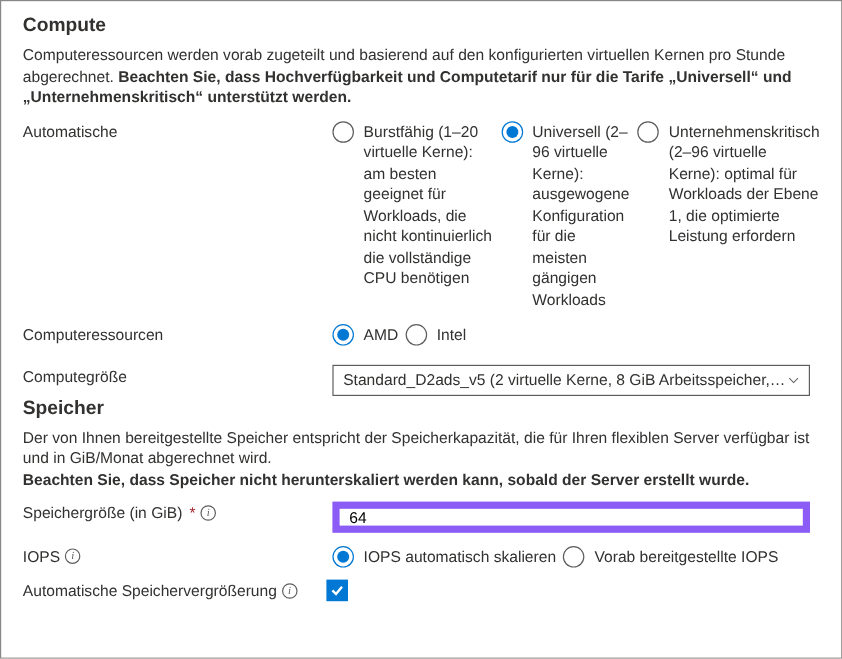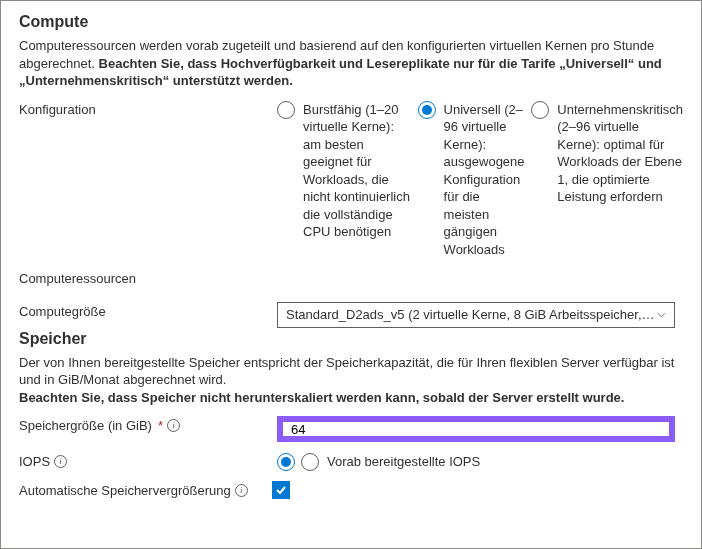--- a/index.html
+++ b/index.html
@@ -134,43 +134,53 @@
   .section-gap { margin-top: 18px; }
 </style>
 </head>
 <body>
 
 <div class="panel">
 
   <h2 class="section">Compute</h2>
   <p class="desc">
     <span>Computeressourcen werden vorab zugeteilt und basierend auf den konfigurierten virtuellen Kernen pro Stunde abgerechnet.</span>
-    <span class="bold">Beachten Sie, dass Hochverfügbarkeit und Lesereplikate nur für die Tarife „Universell“ und „Unternehmenskritisch“ unterstützt werden.</span>
+    <span class="bold">Beachten Sie, dass Hochverfügbarkeit und Computetarif nur für die Tarife „Universell“ und „Unternehmenskritisch“ unterstützt werden.</span>
   </p>
 
   <div class="form-row">
-    <div class="form-label">Konfiguration</div>
+    <div class="form-label">Automatische</div>
     <div class="form-control radio-group">
       <label class="radio-item">
         <span class="radio-circle"></span>
         <span class="radio-text">Burstfähig (1–20 virtuelle Kerne): am besten geeignet für Workloads, die nicht kontinuierlich die vollständige CPU benötigen</span>
       </label>
       <label class="radio-item">
         <span class="radio-circle selected"></span>
         <span class="radio-text">Universell (2–96 virtuelle Kerne): ausgewogene Konfiguration für die meisten gängigen Workloads</span>
       </label>
       <label class="radio-item">
         <span class="radio-circle"></span>
         <span class="radio-text">Unternehmenskritisch (2–96 virtuelle Kerne): optimal für Workloads der Ebene 1, die optimierte Leistung erfordern</span>
       </label>
     </div>
   </div>
 
   <div class="form-row">
     <div class="form-label">Computeressourcen</div>
+    <div class="form-control radio-group">
+      <label class="radio-item">
+        <span class="radio-circle selected"></span>
+        <span class="radio-text">AMD</span>
+      </label>
+      <label class="radio-item">
+        <span class="radio-circle"></span>
+        <span class="radio-text">Intel</span>
+      </label>
+    </div>
   </div>
 
   <div class="form-row" style="margin-top:16px">
     <div class="form-label">Computegröße</div>
     <div class="form-control">
       <div class="select-box">
         <span class="select-text">Standard_D2ads_v5 (2 virtuelle Kerne, 8 GiB Arbeitsspeicher, 3200 max...</span>
         <svg class="chevron" viewBox="0 0 12 12">
             <path d="M1 3.5 L6 8.5 L11 3.5" fill="none" stroke="#605e5c" stroke-width="1.2"></path>
           </svg>
@@ -196,20 +206,21 @@
   </div>
 
   <div class="form-row">
     <div class="form-label">
       <span>IOPS</span>
       <span class="info-icon">i</span>
     </div>
     <div class="form-control radio-group">
       <label class="radio-item">
         <span class="radio-circle selected"></span>
+        <span class="radio-text">IOPS automatisch skalieren</span>
       </label>
       <label class="radio-item">
         <span class="radio-circle"></span>
         <span class="radio-text">Vorab bereitgestellte IOPS</span>
       </label>
     </div>
   </div>
 
   <div class="form-row">
     <div class="form-label" style="width:auto; flex:0 0 auto; margin-right:6px">

